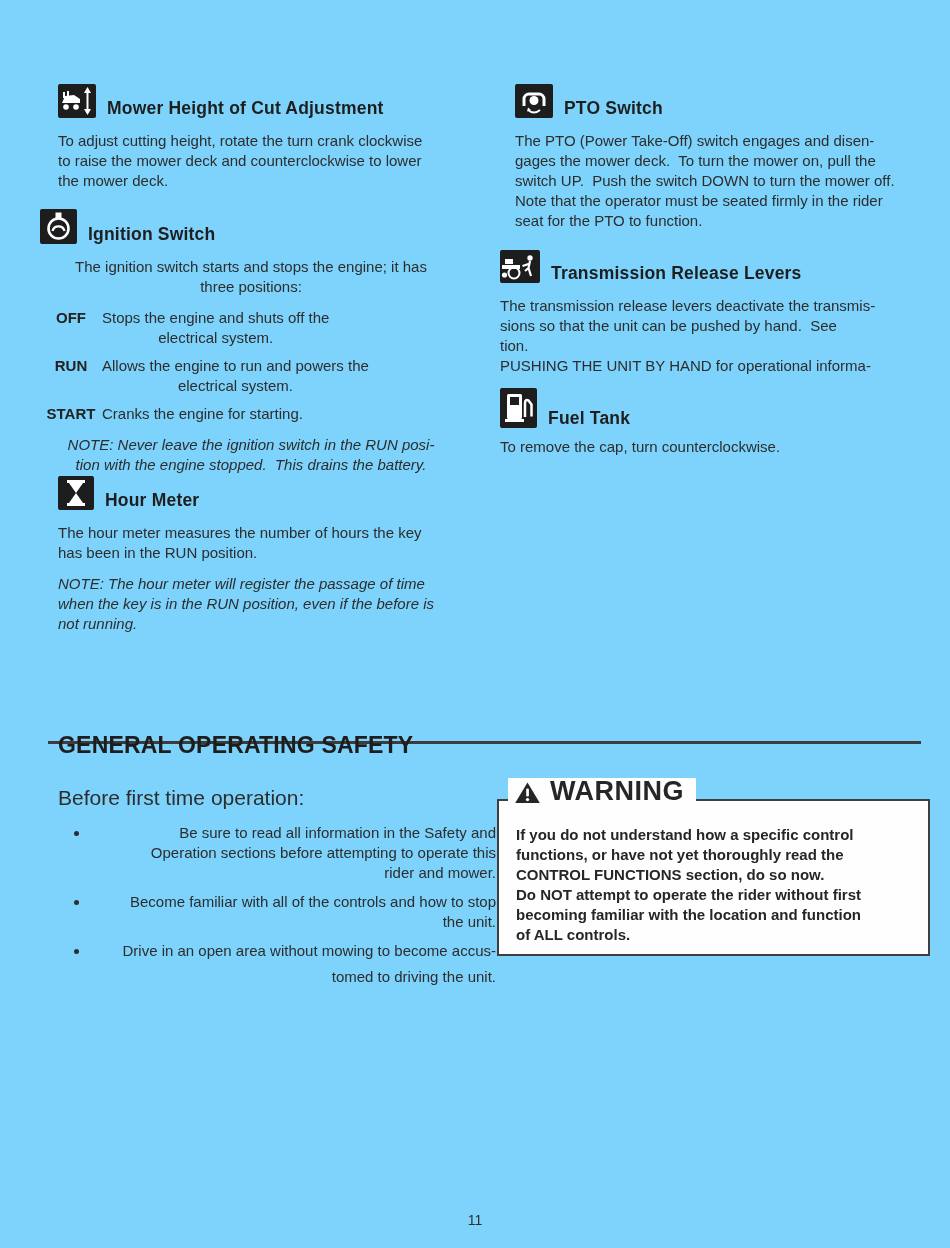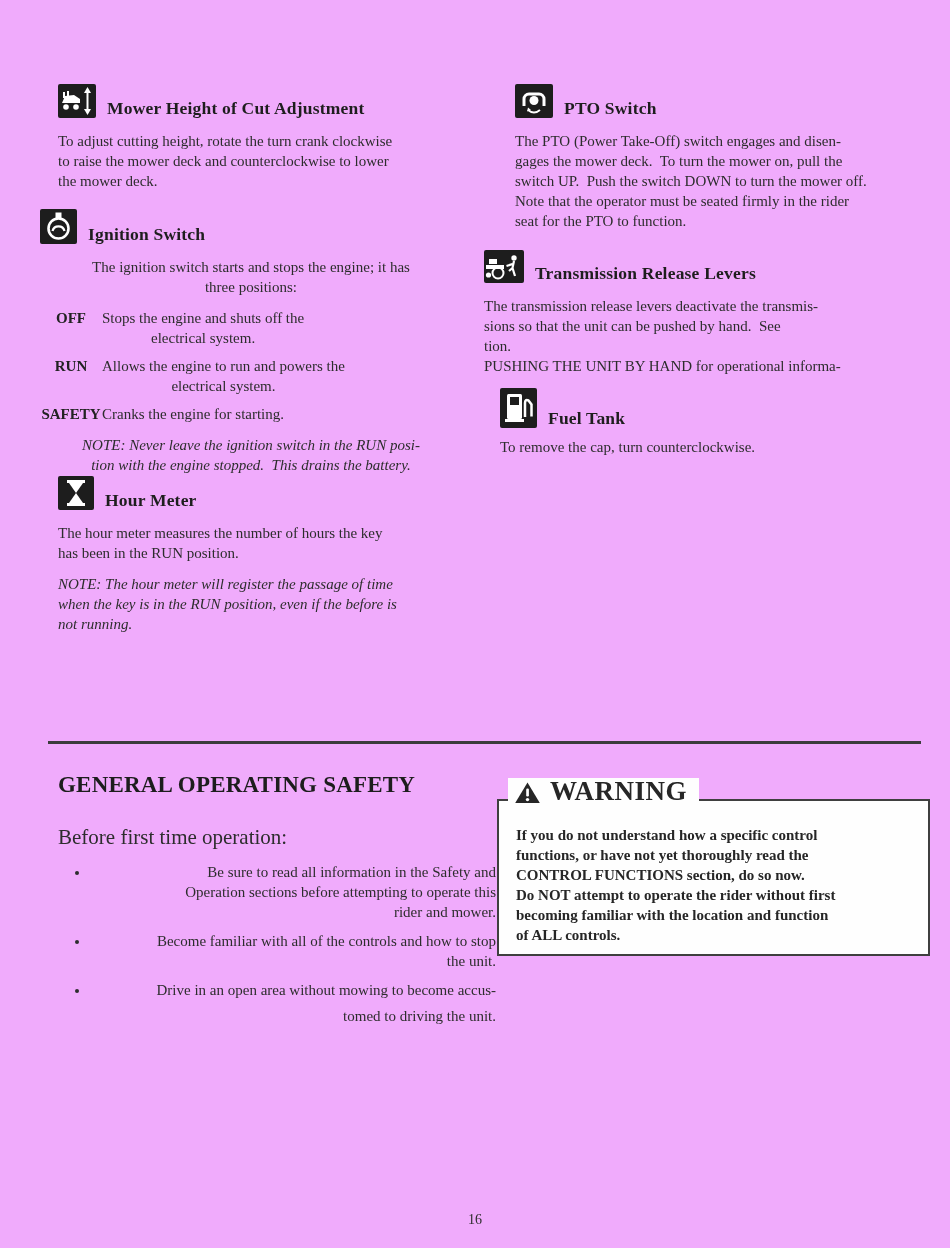--- a/index.html
+++ b/index.html
@@ -1,21 +1,21 @@
 <!DOCTYPE html>
 <html><head>
 <meta charset="utf-8">
 <style>
   html, body { margin:0; padding:0; background:#e9e9e9; }
   .page {
     position:relative;
     width:950px; height:1248px;
     margin:0 auto;
-    background:#f0abfc;
-    font-family:Liberation Serif, serif;
+    background:#7dd3fc;
+    font-family:Liberation Sans, sans-serif;
     color:#2d2d2d;
     overflow:hidden;
   }
   .section { position:absolute; }
   .sec-head { display:flex; align-items:flex-end; gap:11px; }
   .icon-block { flex:0 0 auto; display:block; }
   .sec-title {
     font-size:17.5px; font-weight:700; color:#1e1e1e;
     margin:0; letter-spacing:0.2px; line-height:1.05; padding-bottom:1px;
   }
@@ -101,21 +101,21 @@
           </div>
       </div>
       <div class="pos-row">
         <div class="pos-term">RUN</div>
         <div class="pos-desc">
             <div>Allows the engine to run and powers the</div>
             <div>electrical system.</div>
           </div>
       </div>
       <div class="pos-row">
-        <div class="pos-term">SAFETY</div>
+        <div class="pos-term">START</div>
         <div class="pos-desc">
             <div>Cranks the engine for starting.</div>
           </div>
       </div>
     </div>
     <div class="body note">
         <div>NOTE: Never leave the ignition switch in the RUN posi-</div>
         <div>tion with the engine stopped.  This drains the battery.</div>
       </div>
   </section>
@@ -155,21 +155,21 @@
     </div>
     <div class="body">
         <div>The PTO (Power Take-Off) switch engages and disen-</div>
         <div>gages the mower deck.  To turn the mower on, pull the</div>
         <div>switch UP.  Push the switch DOWN to turn the mower off.</div>
         <div>Note that the operator must be seated firmly in the rider</div>
         <div>seat for the PTO to function.</div>
       </div>
   </section>
 
-  <section class="section" style="left:484px; top:250px; width:432px;">
+  <section class="section" style="left:500px; top:250px; width:432px;">
     <div class="sec-head">
       <svg class="icon-block" width="40" height="33" viewBox="0 0 40 33">
         <rect width="40" height="33" rx="2" fill="#1d1d1d"></rect>
         <circle cx="14" cy="23" r="5.5" fill="none" stroke="#fff" stroke-width="2"></circle>
         <circle cx="4.5" cy="25" r="2.6" fill="#fff"></circle>
         <rect x="2" y="15" width="18" height="4" fill="#fff"></rect>
         <rect x="5" y="9" width="8" height="5" fill="#fff"></rect>
         <circle cx="30" cy="8" r="2.7" fill="#fff"></circle>
         <path d="M30 11 l-1.5 7 -3.5 3 M28.5 18 l2.5 8 M28.5 14 l-6 2" stroke="#fff" stroke-width="2.2" fill="none"></path>
       </svg>
@@ -194,21 +194,21 @@
       </svg>
       <h2 class="sec-title">Fuel Tank</h2>
     </div>
     <div class="body" style="margin-top:9px;">
         <div>To remove the cap, turn counterclockwise.</div>
       </div>
   </section>
 
   <div class="divider"></div>
 
-  <section class="section" style="left:58px; top:772px; width:438px;">
+  <section class="section" style="left:58px; top:732px; width:438px;">
     <h1 class="safety-title">GENERAL OPERATING SAFETY</h1>
     <div class="safety-intro">Before first time operation:</div>
     <ul class="safety-list">
       <li>
           <div>Be sure to read all information in the Safety and</div>
           <div>Operation sections before attempting to operate this</div>
           <div>rider and mower.</div>
         </li>
       <li>
           <div>Become familiar with all of the controls and how to stop</div>
@@ -233,15 +233,15 @@
     <div class="warning-body">
         <div>If you do not understand how a specific control</div>
         <div>functions, or have not yet thoroughly read the</div>
         <div>CONTROL FUNCTIONS section, do so now.</div>
         <div>Do NOT attempt to operate the rider without first</div>
         <div>becoming familiar with the location and function</div>
         <div>of ALL controls.</div>
       </div>
   </aside>
 
-  <div class="page-num">16</div>
+  <div class="page-num">11</div>
 
 </div>
 
 </body></html>

